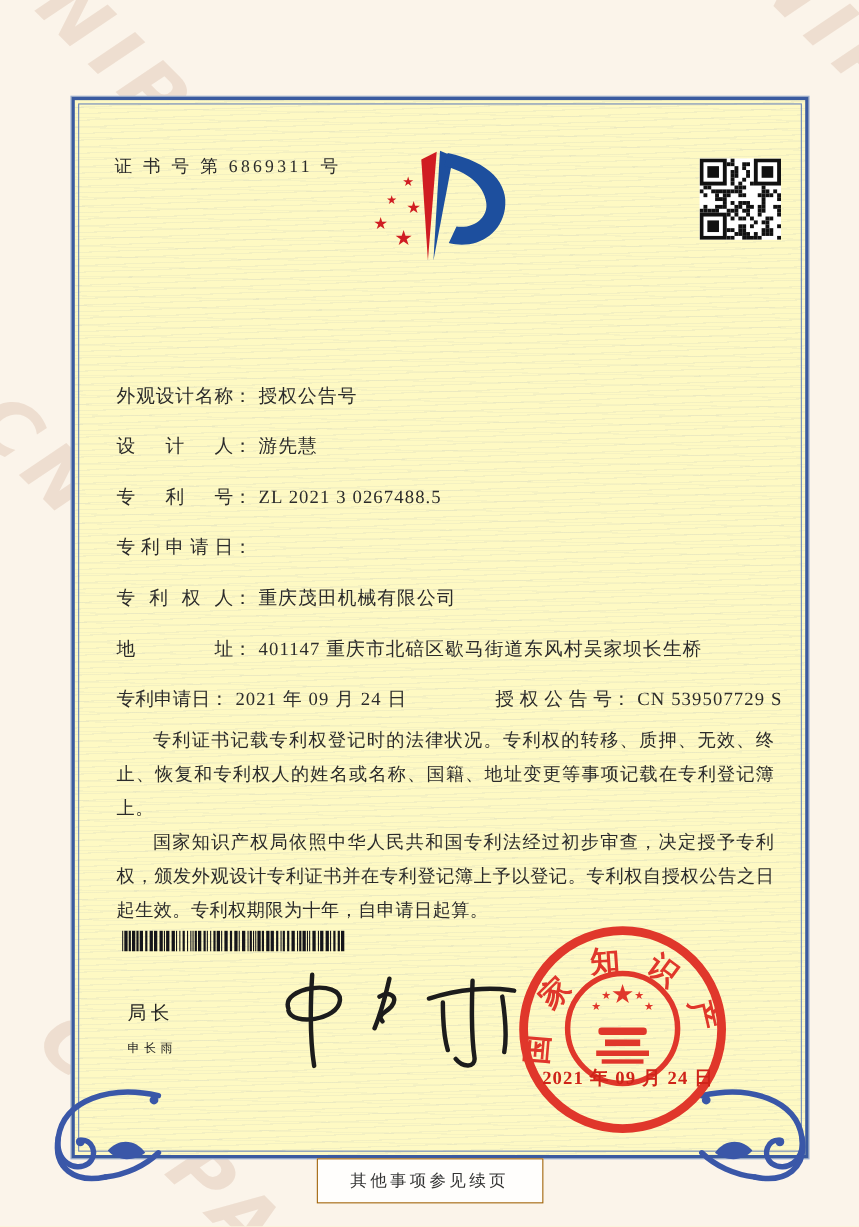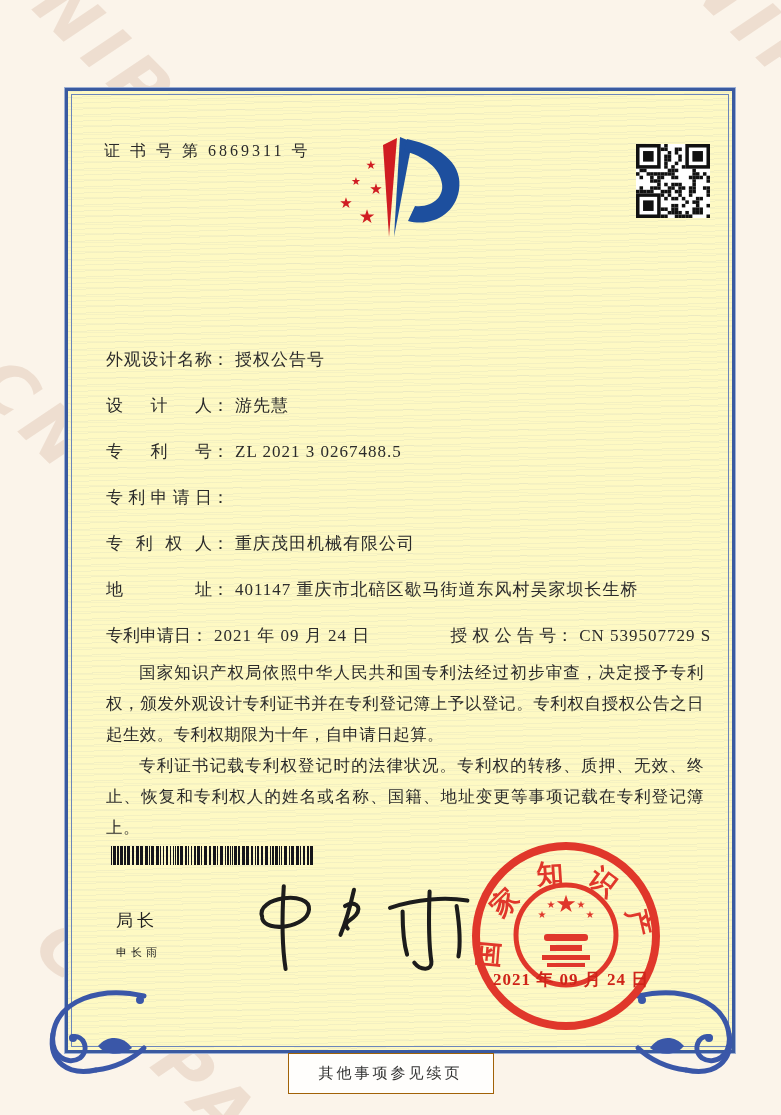--- a/index.html
+++ b/index.html
@@ -265,22 +265,22 @@
         <span class="fvalue">2021 年 09 月 24 日</span>
         <span class="grant-right">
           <span class="flabel">授权公告号</span>
             <span>：</span>
           <span class="fvalue">CN 539507729 S</span>
         </span>
       </div>
     </div>
 
     <div class="paras">
+      <p>专利证书记载专利权登记时的法律状况。专利权的转移、质押、无效、终止、恢复和专利权人的姓名或名称、国籍、地址变更等事项记载在专利登记簿上。</p>
       <p>国家知识产权局依照中华人民共和国专利法经过初步审查，决定授予专利权，颁发外观设计专利证书并在专利登记簿上予以登记。专利权自授权公告之日起生效。专利权期限为十年，自申请日起算。</p>
-      <p>专利证书记载专利权登记时的法律状况。专利权的转移、质押、无效、终止、恢复和专利权人的姓名或名称、国籍、地址变更等事项记载在专利登记簿上。</p>
     </div>
 
     <div class="barcode" id="barcode"><svg width="204" height="19" viewBox="0 0 204 19">
           <rect x="0" y="0" width="1" height="19" fill="#15151a"></rect>
           <rect x="2" y="0" width="3" height="19" fill="#15151a"></rect>
           <rect x="6" y="0" width="2" height="19" fill="#15151a"></rect>
           <rect x="9" y="0" width="3" height="19" fill="#15151a"></rect>
           <rect x="13" y="0" width="2" height="19" fill="#15151a"></rect>
           <rect x="16" y="0" width="3" height="19" fill="#15151a"></rect>
           <rect x="21" y="0" width="2" height="19" fill="#15151a"></rect>

